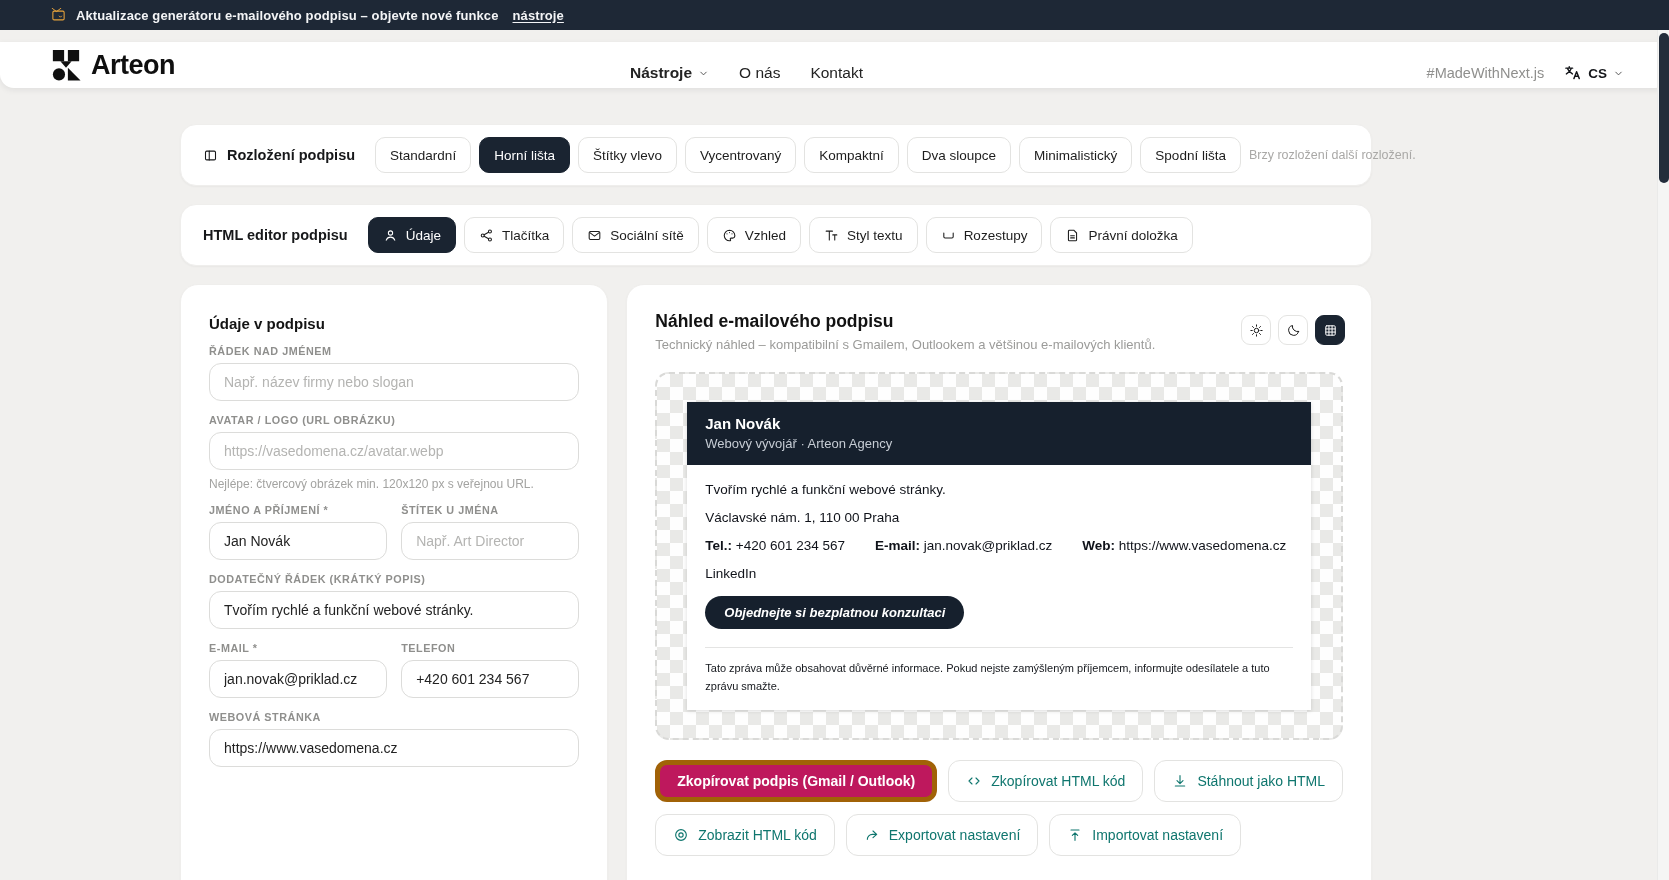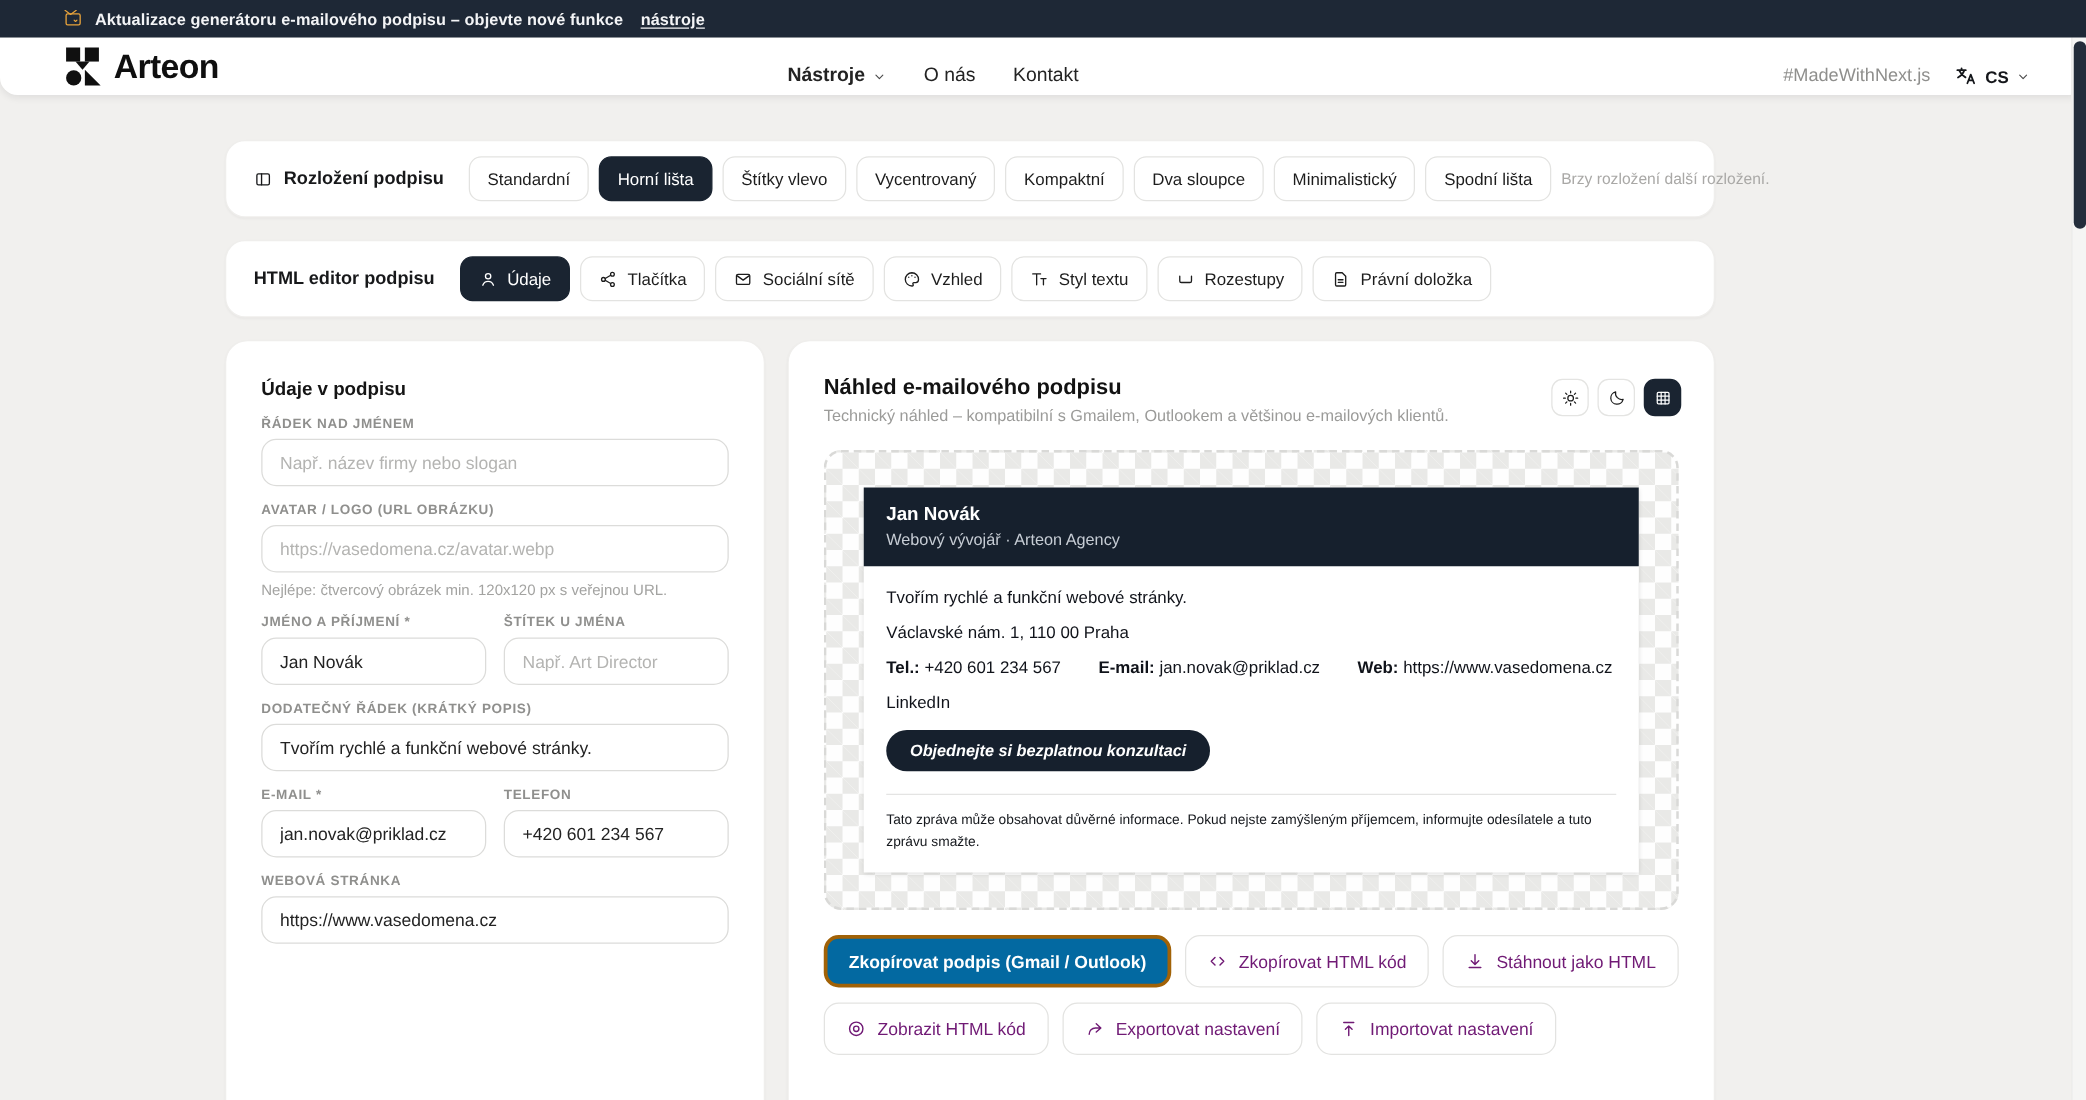--- a/index.html
+++ b/index.html
@@ -9,21 +9,21 @@
   .i { width:16px; height:16px; fill:none; stroke:currentColor; stroke-width:1.7; stroke-linecap:round; stroke-linejoin:round; flex:none; }
 
   
   .banner { position:relative; z-index:10; height:30px; background:#1e2836; display:flex; align-items:center; gap:10px; padding-left:51px; }
   .banner .i { width:15px; height:15px; color:#e8a33b; }
   .banner-text { color:#f3f4f6; font-size:13px; font-weight:700; letter-spacing:.1px; }
   .banner-link { text-decoration:underline; text-underline-offset:2px; cursor:pointer; margin-left:4px; }
 
   
   .header { position:relative; z-index:4; height:46px; background:#fff; border-radius:0 0 14px 14px;
-            box-shadow:0 2px 6px rgba(25,30,40,.08); display:flex; align-items:center; padding:0 45px 0 51px; }
+            box-shadow:0 2px 6px rgba(25,30,40,.08); display:flex; align-items:center; padding:0 45px 0 51px;margin-top:12px; }
   .logo { display:flex; align-items:center; gap:10px; }
   .logo-mark { width:30px; height:34px; }
   .brand { font-size:27px; font-weight:700; color:#0f0f0f; letter-spacing:-.5px; }
   .nav { position:absolute; left:630px; top:0; height:62px; display:flex; align-items:center; gap:30px; font-size:15.5px; color:#232323; }
   .nav-item { display:flex; align-items:center; gap:6px; cursor:pointer; }
   .nav-item.current { font-weight:700; }
   .chev { width:11px; height:11px; fill:none; stroke:#4b4b4b; stroke-width:2; stroke-linecap:round; stroke-linejoin:round; }
   .header-right { position:absolute; right:45px; top:0; height:62px; display:flex; align-items:center; gap:20px; }
   .badge { color:#8f8f8d; font-size:14.5px; }
   .lang { display:flex; align-items:center; gap:6px; font-size:13.5px; font-weight:700; color:#14161a; cursor:pointer; }
@@ -83,22 +83,22 @@
   .sig-social { margin-bottom:15px; cursor:pointer; }
   .sig-cta { display:inline-block; background:#16202d; color:#fff; border:none; border-radius:999px; padding:9px 19px;
              font-size:13px; font-weight:700; font-family:inherit; cursor:pointer; margin-bottom:18px;font-style:italic; }
   .sig-divider { border:none; border-top:1px solid #e4e4e3; margin-bottom:12px; }
   .sig-disclaimer { font-size:11px; line-height:1.6; color:#15181d; max-width:648px; }
 
   .actions { display:flex; gap:11px; margin-top:20px; }
   .actions + .actions { margin-top:12px; }
   .btn { height:42px; border-radius:12px; font-size:14px; font-family:inherit; font-weight:600; display:inline-flex;
          align-items:center; gap:9px; padding:0 17px; cursor:pointer; white-space:nowrap; }
-  .btn-primary { background:#0369a1; color:#fff; border:3px solid #a16207; }
-  .btn-secondary { background:#fff; color:#701a75; border:1px solid #e3e3e1; font-weight:500; }
+  .btn-primary { background:#be185d; color:#fff; border:5px solid #a16207; }
+  .btn-secondary { background:#fff; color:#0f766e; border:1px solid #e3e3e1; font-weight:500; }
 
   
   .scrollbar { position:absolute; z-index:6; right:0; top:0; width:12px; height:880px; background:#f5f5f4; border-left:1px solid #eaeae9; }
   .scroll-thumb { position:absolute; left:1px; top:33px; width:10px; height:150px; background:#232d3b; border-radius:5px; }
 </style>
 </head>
 <body>
 
 <div class="banner">
   <svg class="i" viewBox="0 0 24 24">

